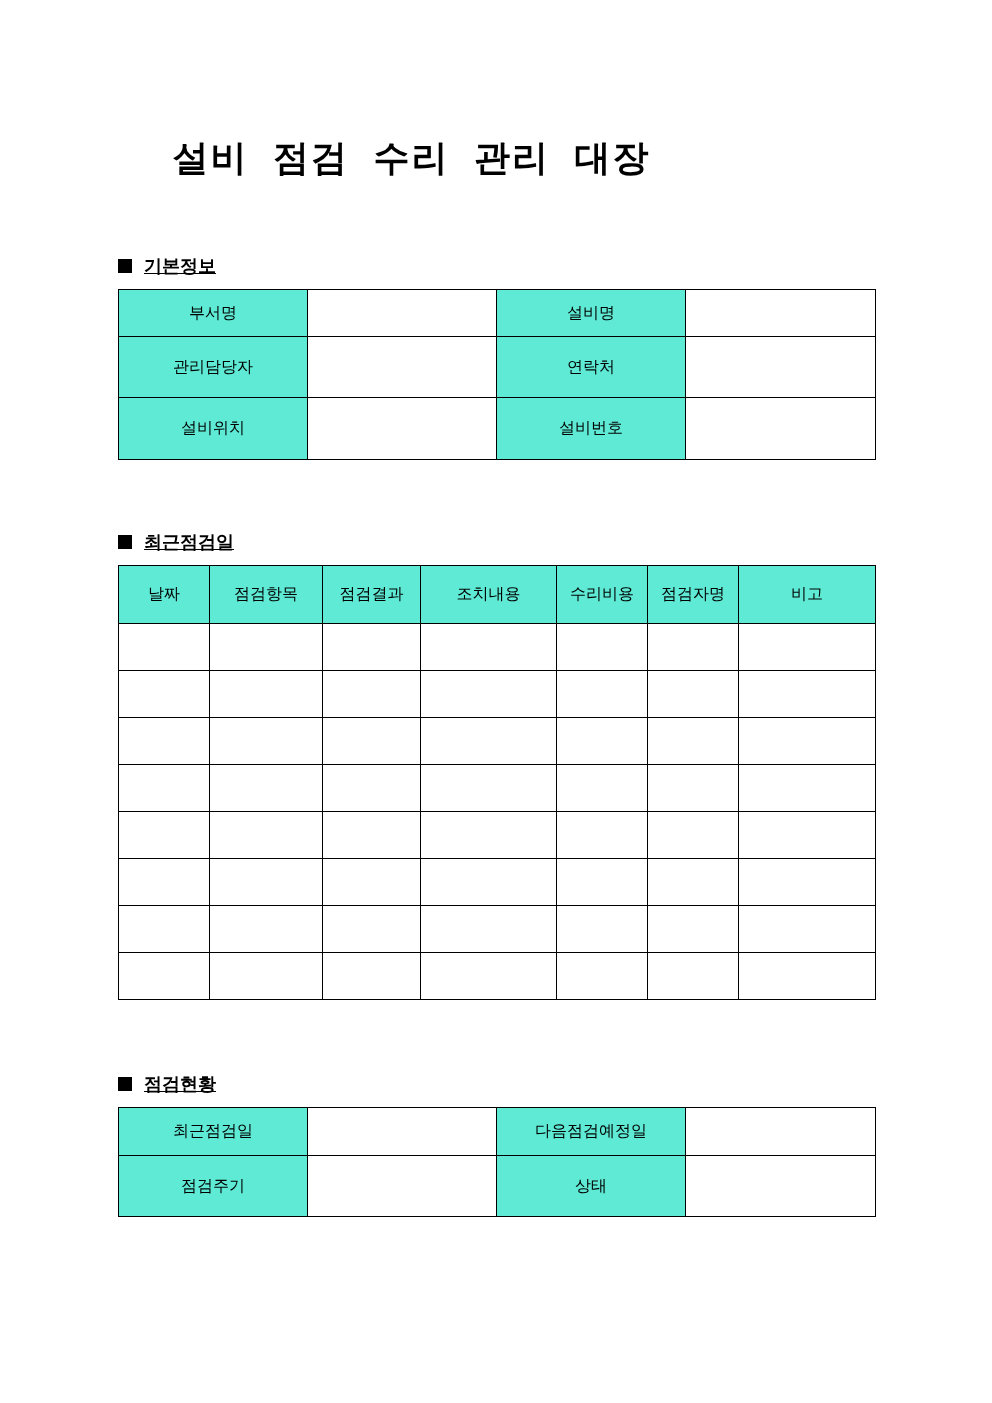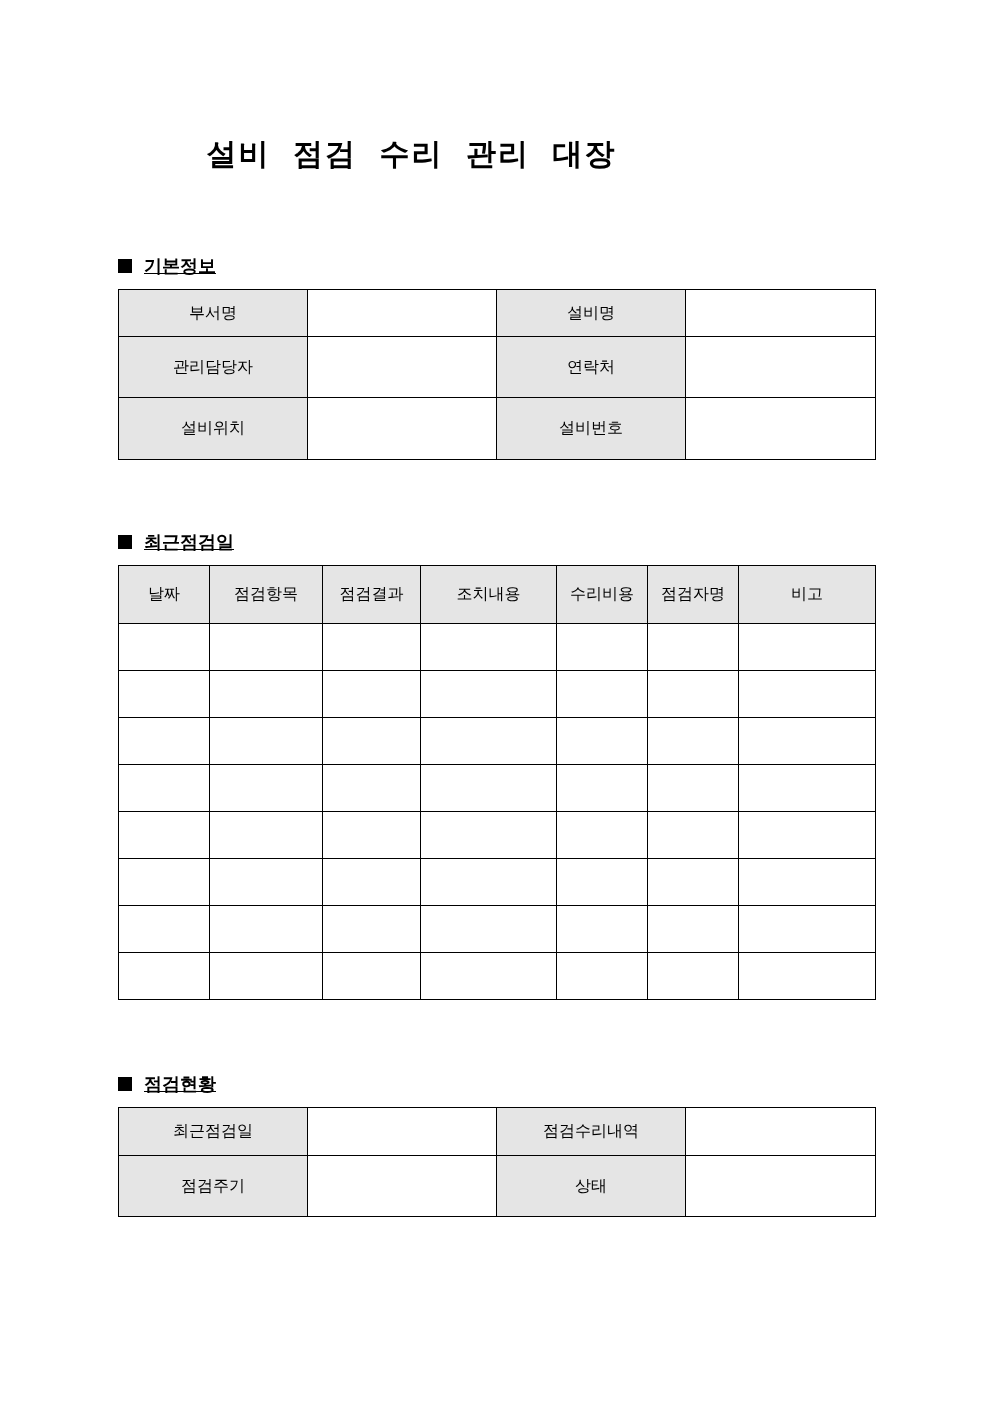--- a/index.html
+++ b/index.html
@@ -1,22 +1,22 @@
 <!DOCTYPE html>
 <html><head>
 <meta charset="utf-8">
 <style>
   html, body { margin: 0; padding: 0; background: #ffffff; }
   body { width: 992px; height: 1403px; position: relative; font-family: "DejaVu Sans", "Liberation Sans", sans-serif; color: #000; }
-  .title { position: absolute; top: 134px; left: 0; width: 823px; text-align: center; font-size: 30px; font-weight: bold; letter-spacing: 2px; word-spacing: 10px; }
+  .title { position: absolute; top: 134px; left: 0; width: 823px; text-align: center; font-size: 36px; font-weight: bold; letter-spacing: 2px; word-spacing: 10px; }
   .section-heading { position: absolute; left: 118px; font-size: 18px; font-weight: bold; display: flex; align-items: center; text-decoration: underline; }
   .section-heading .sq { display: inline-block; width: 14px; height: 14px; background: #000; margin-right: 12px; }
   table { position: absolute; left: 118px; width: 757px; border-collapse: collapse; table-layout: fixed; }
   td, th { border: 1.5px solid #000; padding: 0; text-align: center; vertical-align: middle; font-size: 16px; font-weight: normal; }
-  .hd { background: #e5e5e5; }
+  .hd { background: #5eead4; }
   .val { background: #ffffff; }
 </style>
 </head>
 <body>
 
 <div class="title">설비 점검 수리 관리 대장</div>
 
 <div class="section-heading" style="top:254px;">
   <span class="sq"></span>
   <span>기본정보</span>
@@ -157,21 +157,21 @@
   <colgroup>
       <col style="width:189px">
       <col style="width:189px">
       <col style="width:189px">
       <col style="width:190px">
     </colgroup>
   <tbody>
       <tr style="height:48px;">
     <td class="hd">최근점검일</td>
     <td class="val"></td>
-    <td class="hd">점검수리내역</td>
+    <td class="hd">다음점검예정일</td>
     <td class="val"></td>
   </tr>
   <tr style="height:61px;">
     <td class="hd">점검주기</td>
     <td class="val"></td>
     <td class="hd">상태</td>
     <td class="val"></td>
   </tr>
 </tbody>
   </table>

